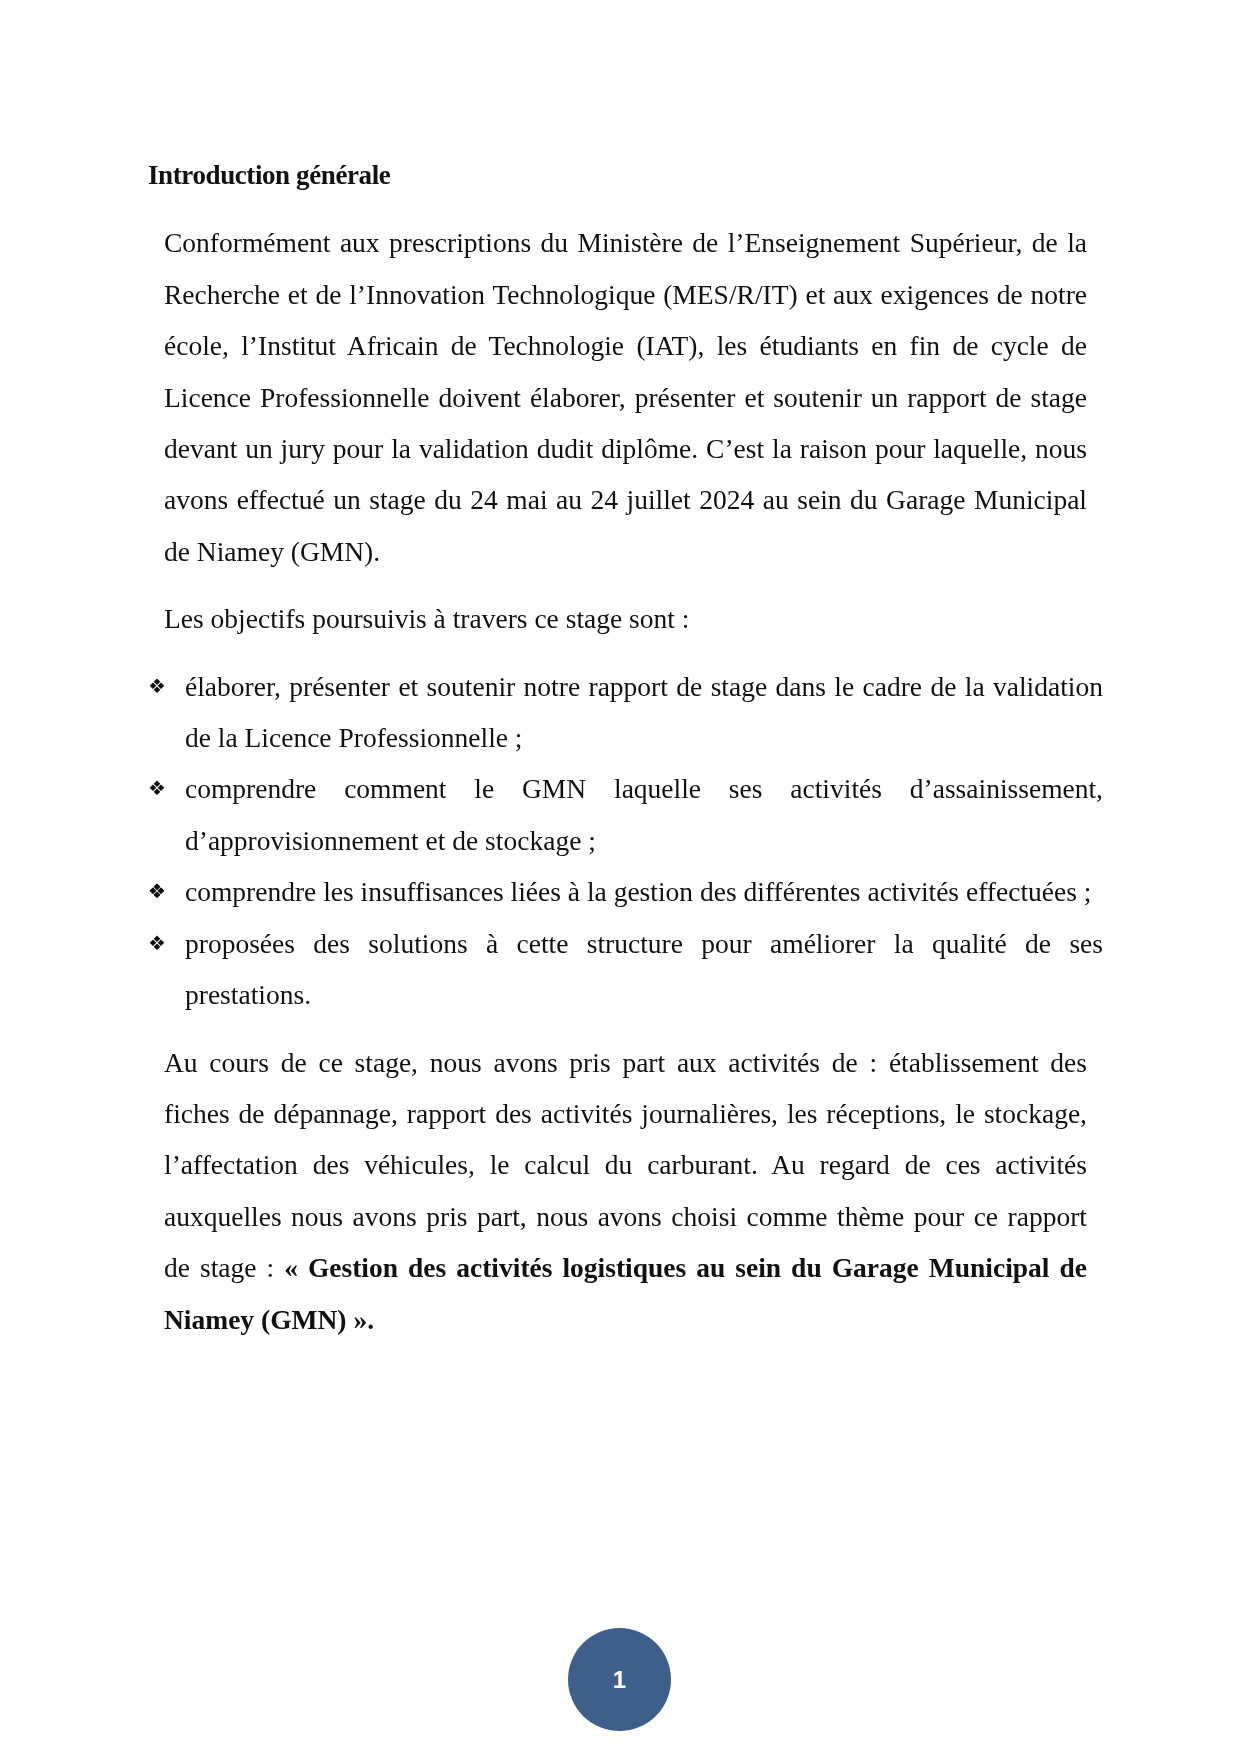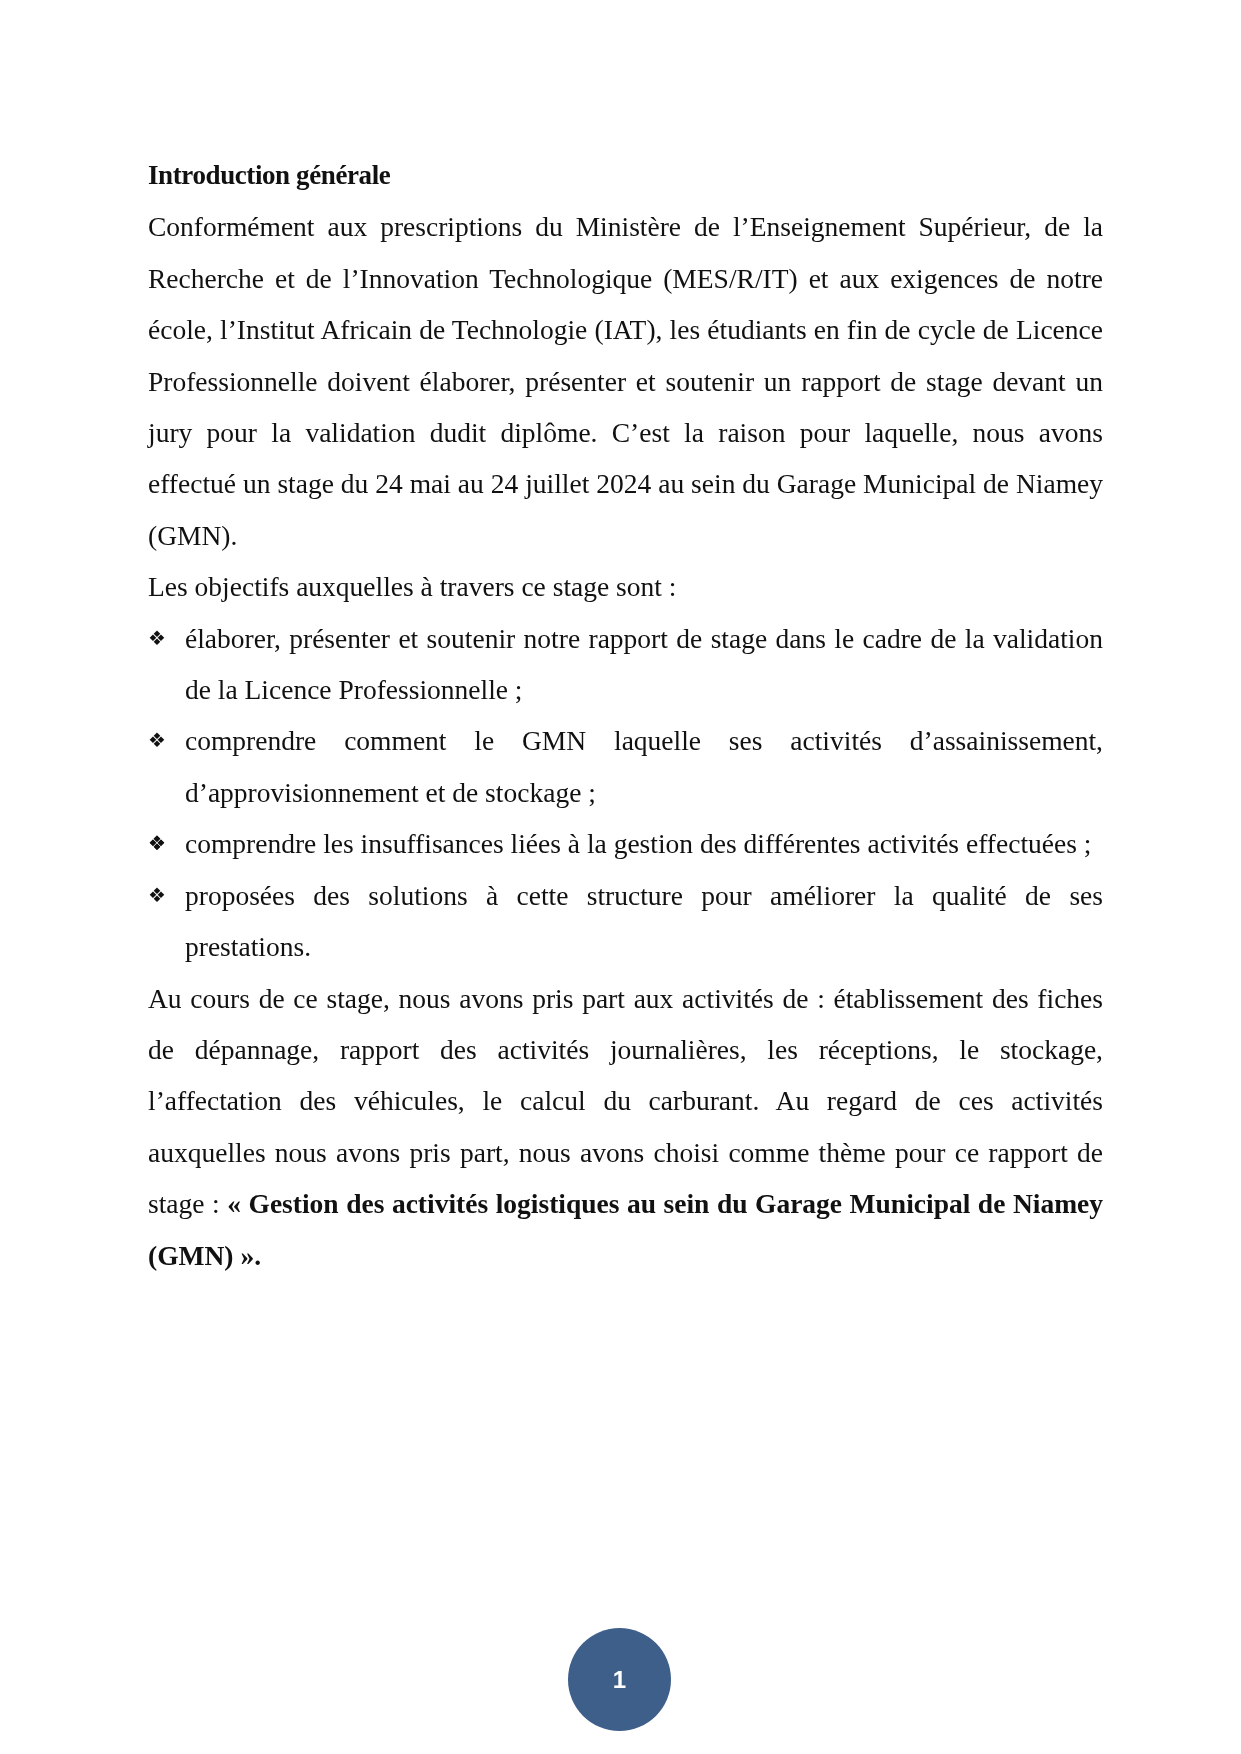--- a/index.html
+++ b/index.html
@@ -19,21 +19,21 @@
   }
   .title {
     text-align: left;
     font-weight: bold;
     margin: 0;
     font-size: 27px;
     line-height: 51.4px;
     letter-spacing: -0.4px;
   }
   p {
-    margin: 0;
+    margin: 16px;
     text-align: justify;
     text-align-last: left;
   }
   ul.objectives {
     list-style: none;
     margin: 0;
     padding: 0;
   }
   ul.objectives li {
     position: relative;
@@ -69,21 +69,21 @@
   }
 </style>
 </head>
 <body>
 
 <div class="page">
   <div class="content">
     <h1 class="title">Introduction générale</h1>
 
     <p>Conformément aux prescriptions du Ministère de l’Enseignement Supérieur, de la Recherche et de l’Innovation Technologique (MES/R/IT) et aux exigences de notre école, l’Institut Africain de Technologie (IAT), les étudiants en fin de cycle de Licence Professionnelle doivent élaborer, présenter et soutenir un rapport de stage devant un jury pour la validation dudit diplôme. C’est la raison pour laquelle, nous avons effectué un stage du 24 mai au 24 juillet 2024 au sein du Garage Municipal de Niamey (GMN).</p>
-    <p>Les objectifs auxquelles à travers ce stage sont :</p>
+    <p>Les objectifs poursuivis à travers ce stage sont :</p>
 
     <ul class="objectives">
       <li>
         <span class="bullet">❖</span>
         <span>élaborer, présenter et soutenir notre rapport de stage dans le cadre de la validation de la Licence Professionnelle ;</span>
       </li>
       <li>
         <span class="bullet">❖</span>
         <span>comprendre comment le GMN laquelle ses activités d’assainissement, d’approvisionnement et de stockage ;</span>
       </li>

